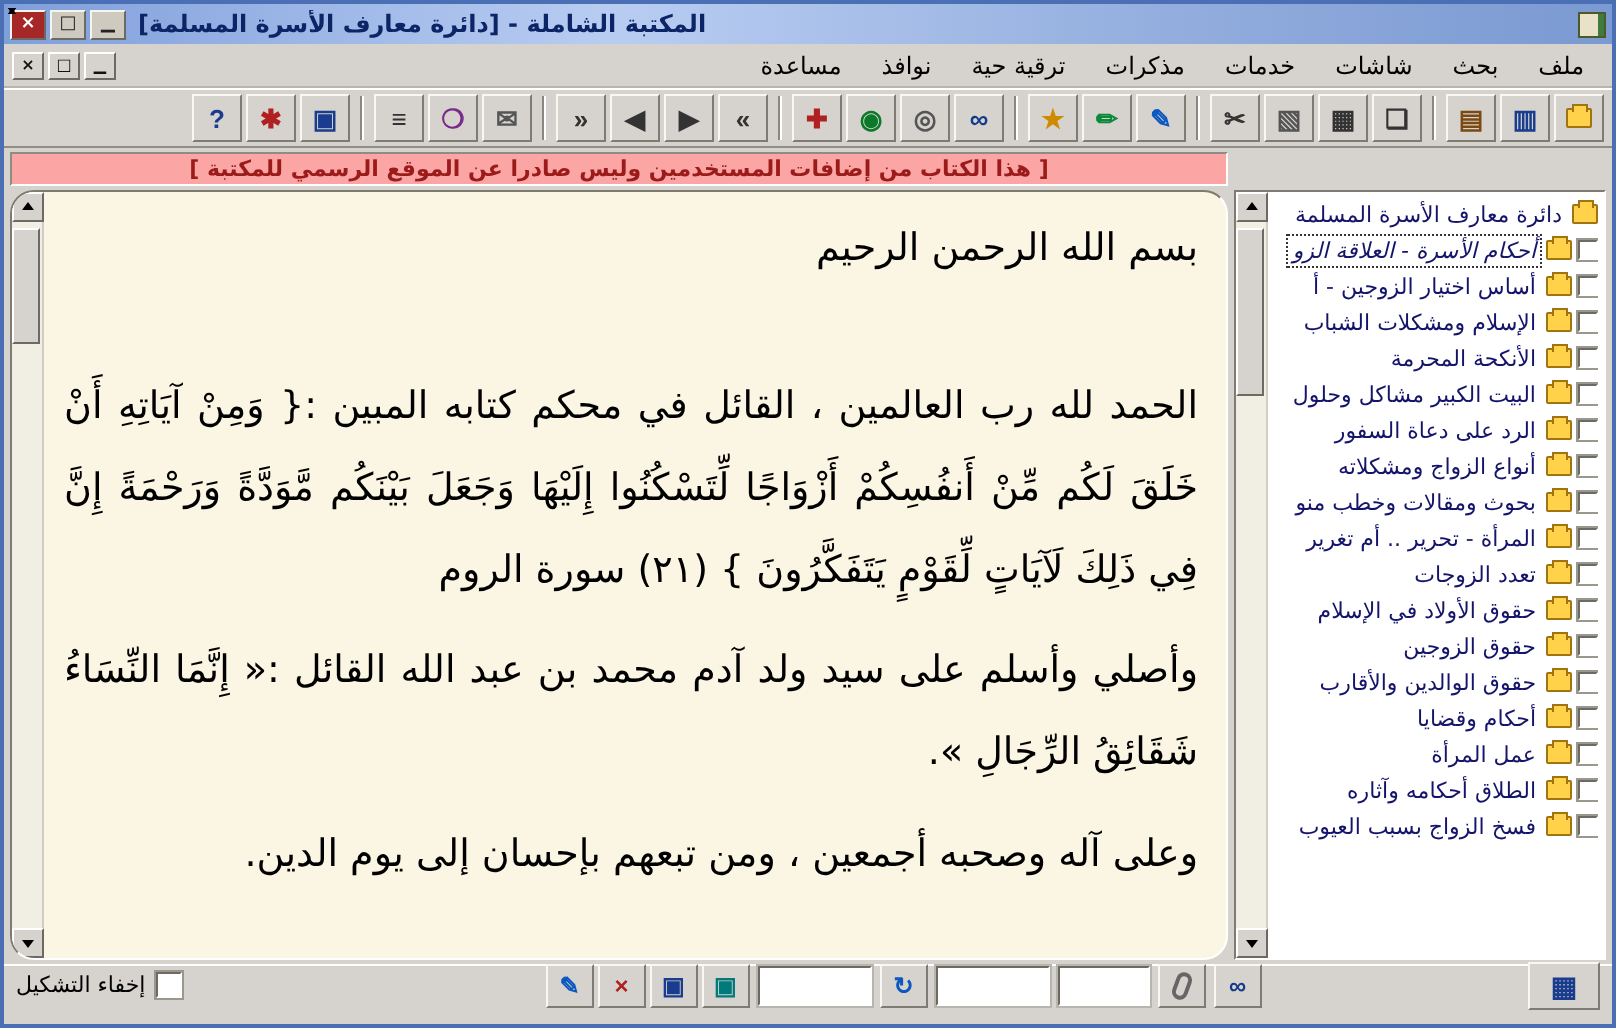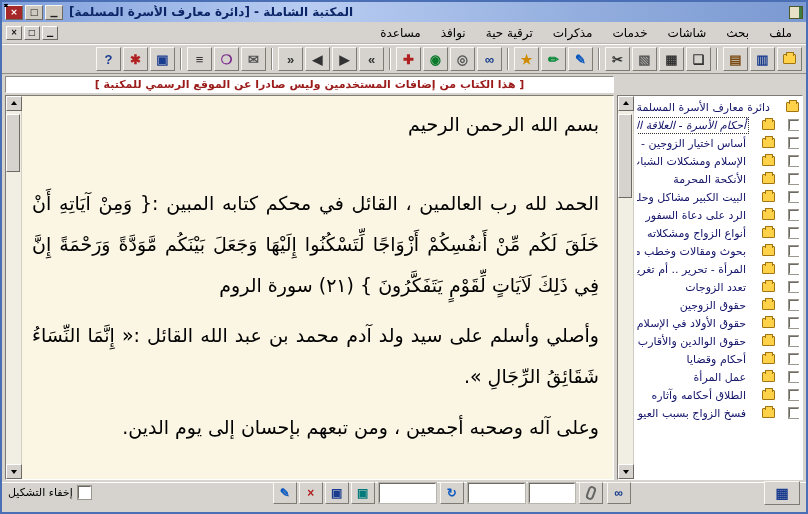--- a/index.html
+++ b/index.html
@@ -91,40 +91,40 @@
     background: #ffd24a; border: 1px solid #a07410; border-bottom: none;
   }
 
   
   .client { height: 408px; display: flex; padding: 2px 3px; gap: 3px; }
   .sunken { border: 1px solid; border-color: #7e7b73 #ffffff #ffffff #7e7b73; }
 
   .text-col { flex: 1; display: flex; flex-direction: column; min-width: 0; }
   .notice {
     height: 17px; margin-bottom: 2px;
-    background: #ffffff;
+    background: #fca5a5;
     border: 1px solid; border-color: #8f8c84 #fff #fff #8f8c84;
     color: #9b1a1a; font-size: 11px; font-weight: bold;
     display: flex; align-items: center; justify-content: center;
     direction: rtl; white-space: nowrap; overflow: hidden;
   }
-  .text-panel { flex: 1; display: flex; background: #fbf6e3; overflow: hidden; }
+  .text-panel { flex: 1; display: flex; background: #fbf6e3; overflow: hidden; border-radius: 12px; }
   .reader {
     flex: 1; direction: rtl; text-align: justify;
     padding: 8px 14px 0 10px;
     font-size: 19px; line-height: 2.15; color: #000;
     overflow: hidden;
   }
   .reader p { margin: 0 0 10px; }
   .reader p.basmala { text-align: right; margin-bottom: 38px; }
 
   .tree-col { width: 186px; flex: 0 0 auto; display: flex; flex-direction: column; padding-top: 19px; }
   .tree-panel { flex: 1; display: flex; background: #ffffff; overflow: hidden; }
   .tree { flex: 1; direction: rtl; padding: 2px 3px; overflow: hidden; font-size: 11px; color: #14146a; }
-  .trow { height: 18px; display: flex; align-items: center; gap: 14px; overflow: hidden; cursor: default; }
+  .trow { height: 18px; display: flex; align-items: center; gap: 3px; overflow: hidden; cursor: default; }
   .chk {
     width: 10px; height: 10px; flex: 0 0 auto;
     background: #fff; border: 1px solid; border-color: #6d6a63 #fff #fff #6d6a63;
     outline: 1px solid #9a978f;
   }
   .tlabel { white-space: nowrap; overflow: hidden; padding: 1px 2px; }
   .trow.sel .tlabel { background: #ffffff; outline: 1px dotted #333; font-style: italic; }
 
   
   .vscroll {
@@ -411,26 +411,26 @@
             <span class="tlabel">المرأة - تحرير .. أم تغرير</span>
           </div>
           <div class="trow">
             <span class="chk"></span>
             <span class="ficon"></span>
             <span class="tlabel">تعدد الزوجات</span>
           </div>
           <div class="trow">
             <span class="chk"></span>
             <span class="ficon"></span>
+            <span class="tlabel">حقوق الأولاد في الإسلام</span>
+          </div>
+          <div class="trow">
+            <span class="chk"></span>
+            <span class="ficon"></span>
             <span class="tlabel">حقوق الزوجين</span>
-          </div>
-          <div class="trow">
-            <span class="chk"></span>
-            <span class="ficon"></span>
-            <span class="tlabel">حقوق الأولاد في الإسلام</span>
           </div>
           <div class="trow">
             <span class="chk"></span>
             <span class="ficon"></span>
             <span class="tlabel">حقوق الوالدين والأقارب</span>
           </div>
           <div class="trow">
             <span class="chk"></span>
             <span class="ficon"></span>
             <span class="tlabel">أحكام وقضايا</span>

